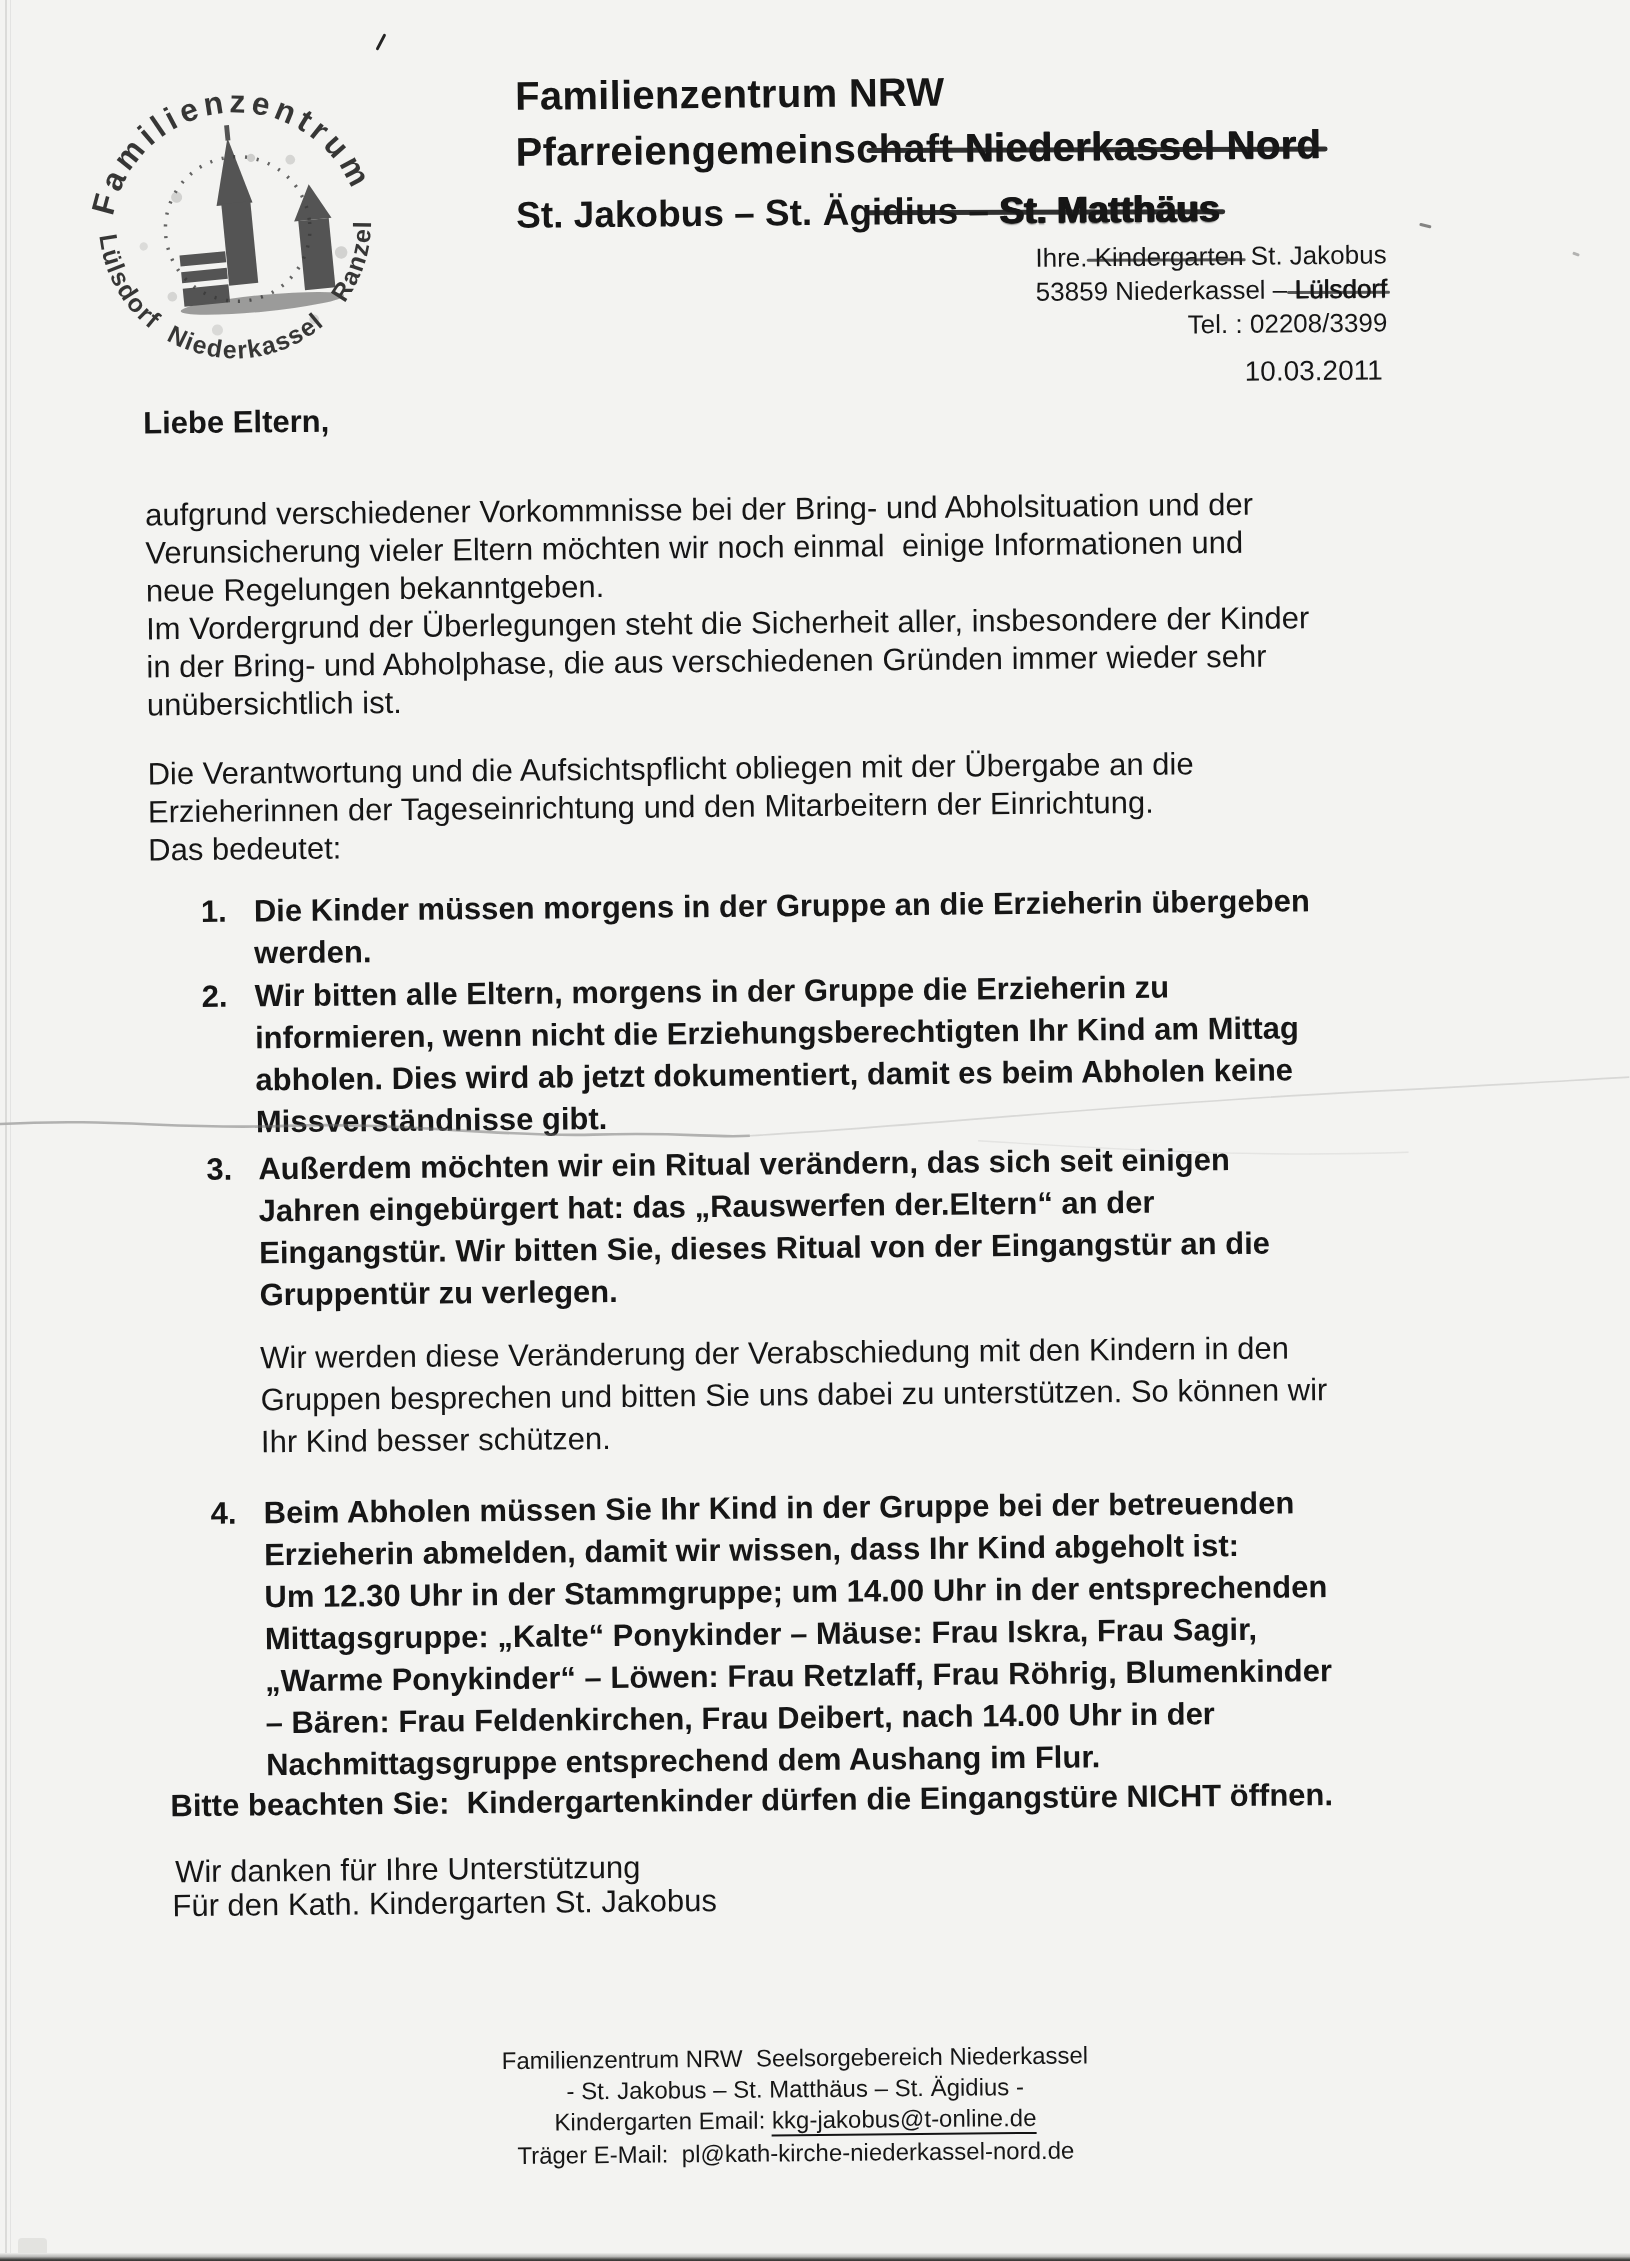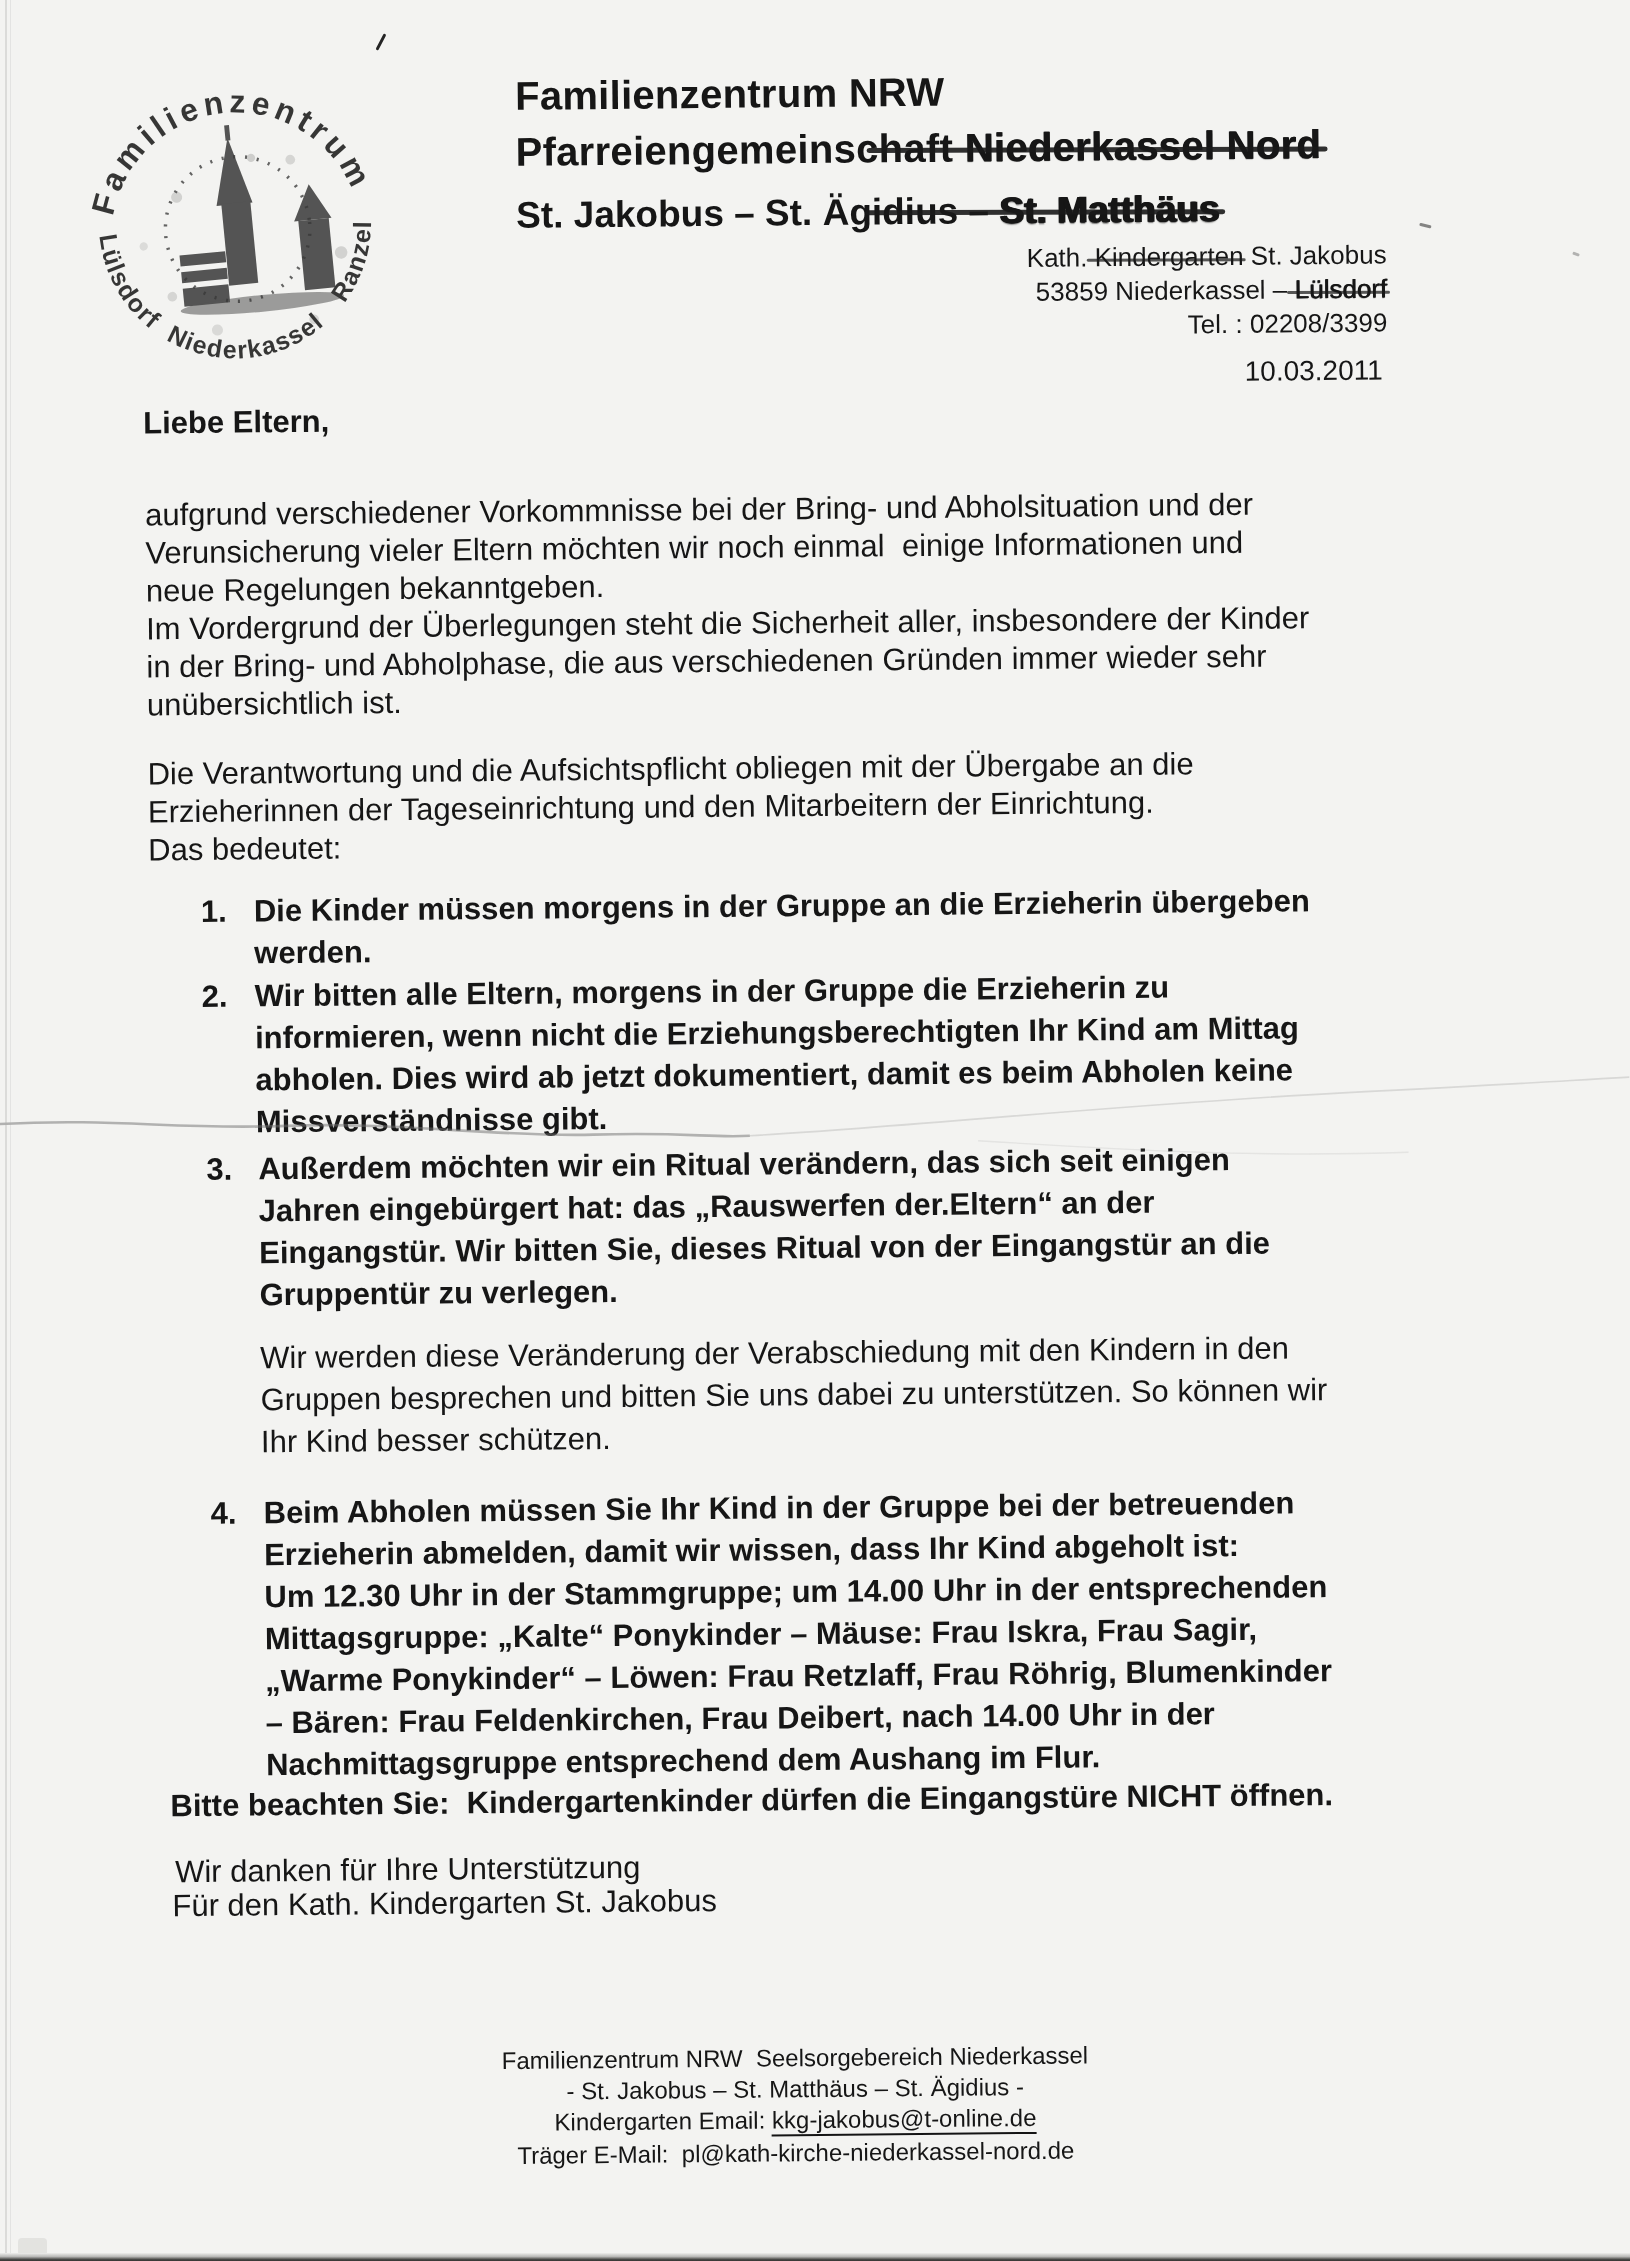--- a/index.html
+++ b/index.html
@@ -128,21 +128,21 @@
   </div>
 
   <div class="abs t3" style="left:525px; top:190px;">
     <span>St. Jakobus – St. Ägidius – </span><span class="struck l200 smudge">St. Matthäus</span>
   </div>
 
   <div class="abs tick" style="left:1428px; top:230px; width:11.7px; height:3.3px; transform:rotate(14deg); opacity:.6;"></div>
   <div class="abs tick" style="left:1581px; top:260px; width:7.2px; height:2.6px; transform:rotate(20deg); opacity:.35;"></div>
 
   <div class="abs addr" style="right:235px; top:243px;">
-    <div><span>Kath. </span><span class="struck thin">Kindergarten</span><span> St. Jakobus</span></div>
+    <div><span>Ihre. </span><span class="struck thin">Kindergarten</span><span> St. Jakobus</span></div>
     <div><span>53859 Niederkassel – </span><span class="struck thin smudge-light">Lülsdorf</span></div>
     <div>Tel. : 02208/3399</div>
   </div>
 
   <div class="abs date" style="right:240px; top:360px;">10.03.2011</div>
 
   <div class="abs salut" style="left:150px; top:399px;">Liebe Eltern,</div>
 
   <div class="abs body-text pre" style="left:151px; top:490px; width:1304px;">aufgrund verschiedener Vorkommnisse bei der Bring- und Abholsituation und der
 Verunsicherung vieler Eltern möchten wir noch einmal  einige Informationen und

